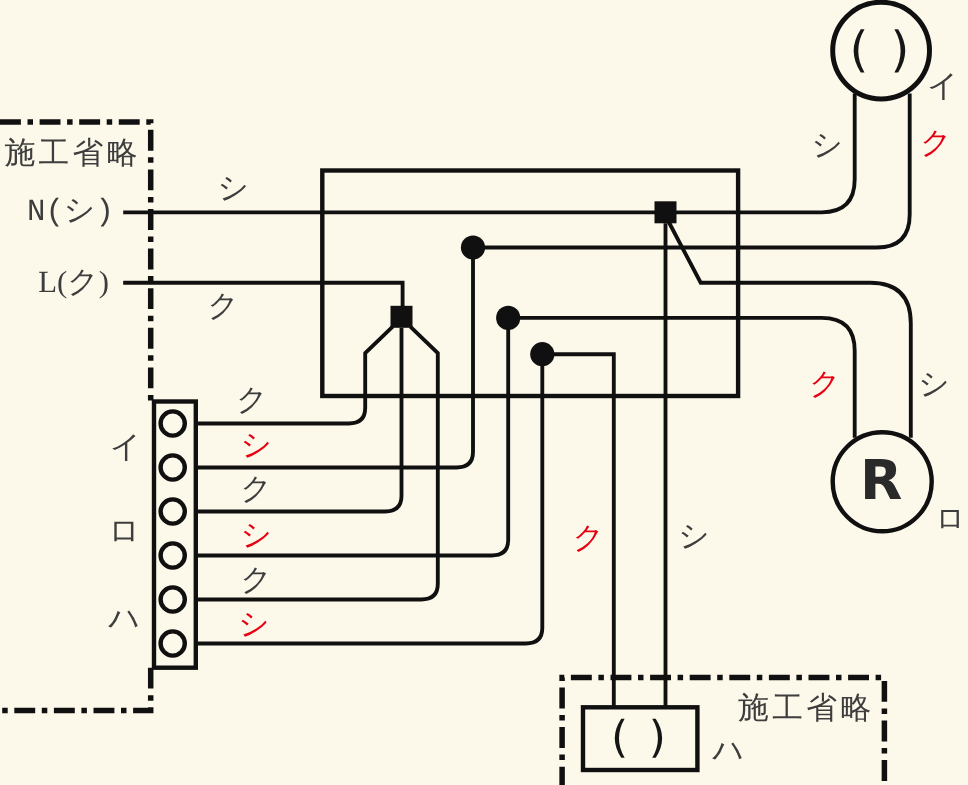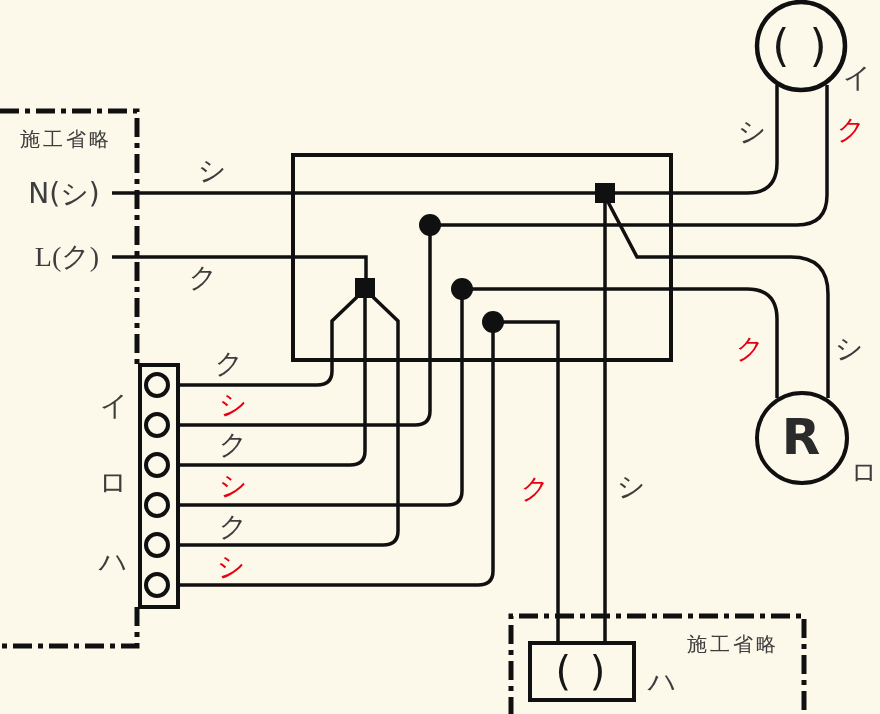--- a/index.html
+++ b/index.html
@@ -14,21 +14,21 @@
   .lbl{
     position:absolute;
     transform:translate(-50%,-50%);
     font-size:28px;
     color:#3D3D3D;
     white-space:nowrap;
     line-height:1;
     user-select:none;
   }
   .red{color:#E60012;}
-  .panel-title{font-size:20px;letter-spacing:3px;}
+  .panel-title{font-size:28px;letter-spacing:3px;}
   .sym{font-size:44px;letter-spacing:3px;color:#161616;}
   .sym-ha{font-size:40px;letter-spacing:3px;color:#161616;}
   .r-sym{font-size:50px;font-weight:600;color:#2A2A2A;}
   .small{font-size:26px;}
 </style>
 </head>
 <body>
 
 <div class="stage">
 
@@ -68,21 +68,21 @@
     <rect x="530" y="643" width="104" height="57" fill="#FCF8EA" stroke="#101010" stroke-width="4"></rect>
 
     <rect x="595" y="183" width="20" height="20" fill="#101010"></rect>
     <rect x="355" y="278" width="20" height="20" fill="#101010"></rect>
     <circle cx="430" cy="225" r="11" fill="#101010"></circle>
     <circle cx="462" cy="289" r="11" fill="#101010"></circle>
     <circle cx="493" cy="322" r="11" fill="#101010"></circle>
   </svg>
 
   <div class="lbl panel-title" style="left:66px;top:139px;">施工省略</div>
-  <div class="lbl" style="left:64px;top:194px;">N(シ)</div>
+  <div class="lbl" style="left:64px;top:194px;font-family:Liberation Mono, monospace;">N(シ)</div>
   <div class="lbl" style="left:67px;top:257px;font-family:Liberation Serif, serif;">L(ク)</div>
   <div class="lbl" style="left:212px;top:171px;">シ</div>
   <div class="lbl" style="left:203px;top:278px;">ク</div>
 
   <div class="lbl" style="left:114px;top:406px;">イ</div>
   <div class="lbl" style="left:113px;top:483px;">ロ</div>
   <div class="lbl" style="left:113px;top:562px;">ハ</div>
 
   <div class="lbl" style="left:229px;top:364px;">ク</div>
   <div class="lbl red" style="left:233px;top:405px;">シ</div>

